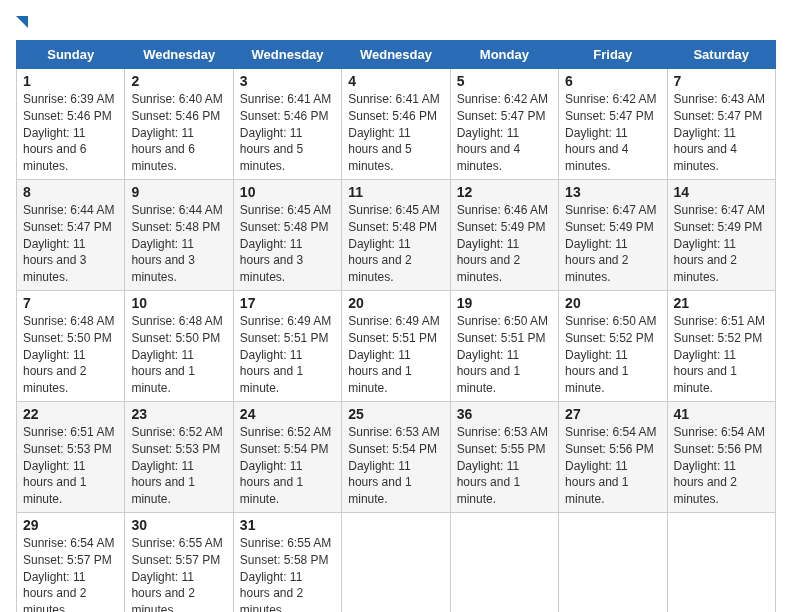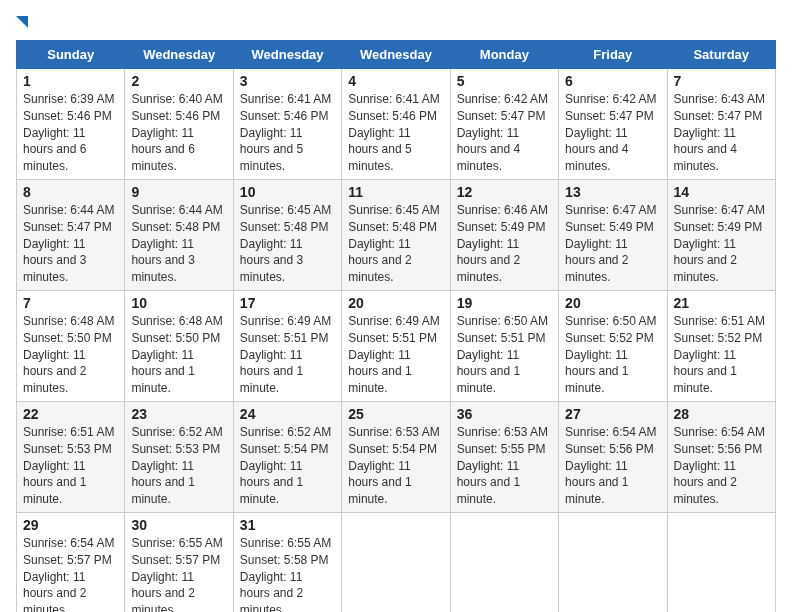--- a/index.html
+++ b/index.html
@@ -158,21 +158,21 @@
         <td><span class="cell-day">20</span><span class="cell-info">Sunrise: 6:50 AM<br>Sunset: 5:52 PM<br>Daylight: 11 hours and 1 minute.</span></td>
         <td><span class="cell-day">21</span><span class="cell-info">Sunrise: 6:51 AM<br>Sunset: 5:52 PM<br>Daylight: 11 hours and 1 minute.</span></td>
       </tr>
       <tr>
         <td><span class="cell-day">22</span><span class="cell-info">Sunrise: 6:51 AM<br>Sunset: 5:53 PM<br>Daylight: 11 hours and 1 minute.</span></td>
         <td><span class="cell-day">23</span><span class="cell-info">Sunrise: 6:52 AM<br>Sunset: 5:53 PM<br>Daylight: 11 hours and 1 minute.</span></td>
         <td><span class="cell-day">24</span><span class="cell-info">Sunrise: 6:52 AM<br>Sunset: 5:54 PM<br>Daylight: 11 hours and 1 minute.</span></td>
         <td><span class="cell-day">25</span><span class="cell-info">Sunrise: 6:53 AM<br>Sunset: 5:54 PM<br>Daylight: 11 hours and 1 minute.</span></td>
         <td><span class="cell-day">36</span><span class="cell-info">Sunrise: 6:53 AM<br>Sunset: 5:55 PM<br>Daylight: 11 hours and 1 minute.</span></td>
         <td><span class="cell-day">27</span><span class="cell-info">Sunrise: 6:54 AM<br>Sunset: 5:56 PM<br>Daylight: 11 hours and 1 minute.</span></td>
-        <td><span class="cell-day">28</span><span class="cell-info">Sunrise: 6:54 AM<br>Sunset: 5:56 PM<br>Daylight: 11 hours and 2 minutes.</span></td>
+        <td><span class="cell-day">41</span><span class="cell-info">Sunrise: 6:54 AM<br>Sunset: 5:56 PM<br>Daylight: 11 hours and 2 minutes.</span></td>
       </tr>
       <tr>
         <td><span class="cell-day">29</span><span class="cell-info">Sunrise: 6:54 AM<br>Sunset: 5:57 PM<br>Daylight: 11 hours and 2 minutes.</span></td>
         <td><span class="cell-day">30</span><span class="cell-info">Sunrise: 6:55 AM<br>Sunset: 5:57 PM<br>Daylight: 11 hours and 2 minutes.</span></td>
         <td><span class="cell-day">31</span><span class="cell-info">Sunrise: 6:55 AM<br>Sunset: 5:58 PM<br>Daylight: 11 hours and 2 minutes.</span></td>
         <td class="empty-cell"></td>
         <td class="empty-cell"></td>
         <td class="empty-cell"></td>
         <td class="empty-cell"></td>
       </tr>

